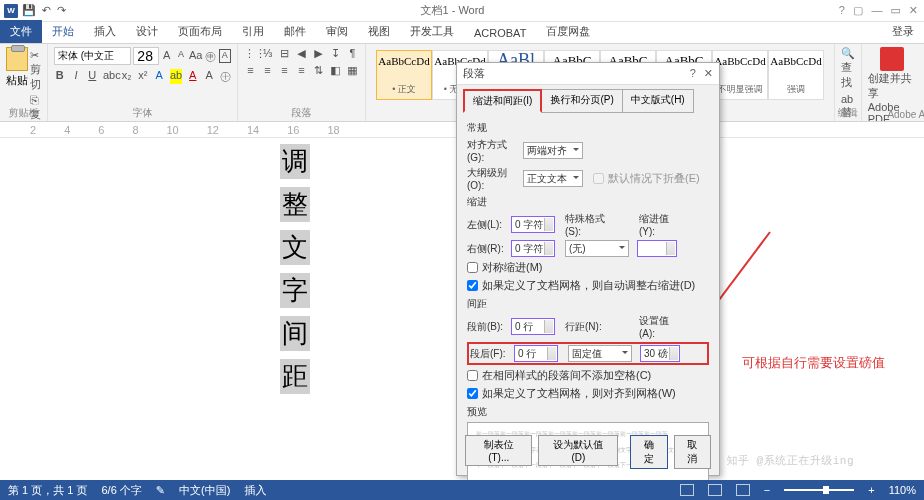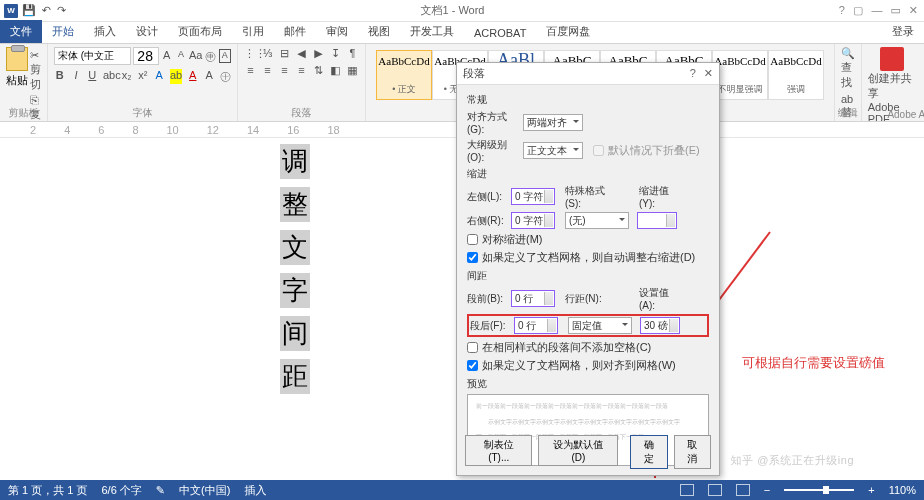--- a/index.html
+++ b/index.html
@@ -76,21 +76,21 @@
 .dlg-sel:after{content:"";position:absolute;right:3px;top:5px;width:0;height:0;border:3px solid transparent;border-top-color:#555}
 .dlg-spin{border:1px solid #8b5cf6;background:#fff;height:17px;width:44px;font-size:10px;padding:0 10px 0 3px;display:inline-flex;align-items:center;position:relative}
 .dlg-spin:after{content:"";position:absolute;right:1px;top:1px;width:8px;height:13px;background:linear-gradient(#eee,#ddd);border-left:1px solid #bbb}
 .dlg-chk{display:flex;align-items:center;gap:4px;margin-bottom:3px}
 .dlg-chk input{width:11px;height:11px}
 .preview-box{border:1px solid #aaa;background:#fff;height:72px;margin-top:2px;padding:8px;font-size:6px;color:#bbb;line-height:1.3}
 .dlg-buttons{position:absolute;bottom:6px;left:8px;right:8px;display:flex;gap:6px;align-items:flex-start}
 .dlg-btn{border:1px solid #999;background:#efefef;padding:2px 8px;font-size:10px;cursor:pointer}
 .dlg-btn.primary{border-color:#2b579a}
 .watermark{position:absolute;right:70px;bottom:32px;color:#ccc;font-size:13px;letter-spacing:.5px}
-.watermark .zh{font-family:Liberation Sans, sans-serif}
+.watermark .zh{font-family:Liberation Mono, monospace}
 </style>
 </head>
 <body>
 
 <div class="titlebar">
  <div class="left">
   <div class="word-icon">W</div>
   <div class="qat">
    <span>💾</span>
    <span>↶</span>
@@ -284,20 +284,25 @@
 </div>
 
 <div class="dlg">
  <div class="dlg-title">
   <span class="ttl">段落</span>
   <span class="btns">
         <span>?</span>
         <span>✕</span>
       </span>
  </div>
+ <div class="dlg-tabs">
+  <div class="dlg-tab active red-box">缩进和间距(I)</div>
+  <div class="dlg-tab">换行和分页(P)</div>
+  <div class="dlg-tab">中文版式(H)</div>
+ </div>
  <div class="dlg-body">
   <div class="dlg-sec">
    <div class="sec-title">常规</div>
    <div class="dlg-row">
     <label>对齐方式(G):</label>
     <div class="dlg-sel" style="width:60px">两端对齐</div>
    </div>
    <div class="dlg-row">
     <label>大纲级别(O):</label>
     <div class="dlg-sel" style="width:60px">正文文本</div>

